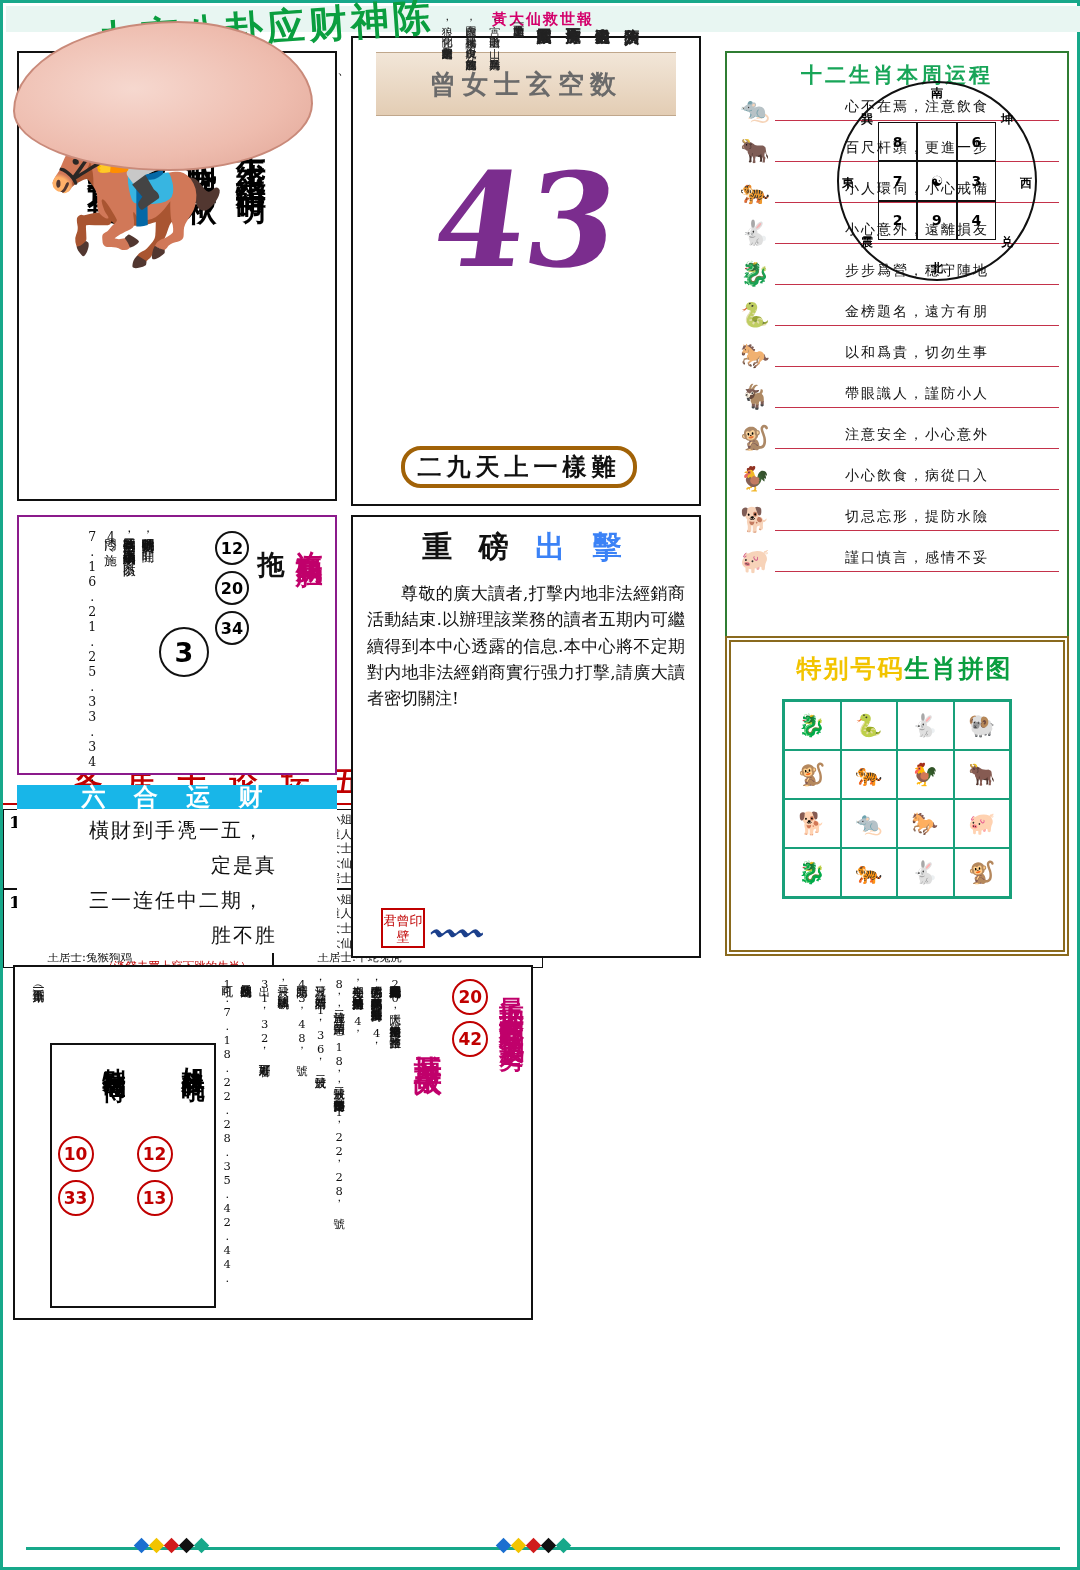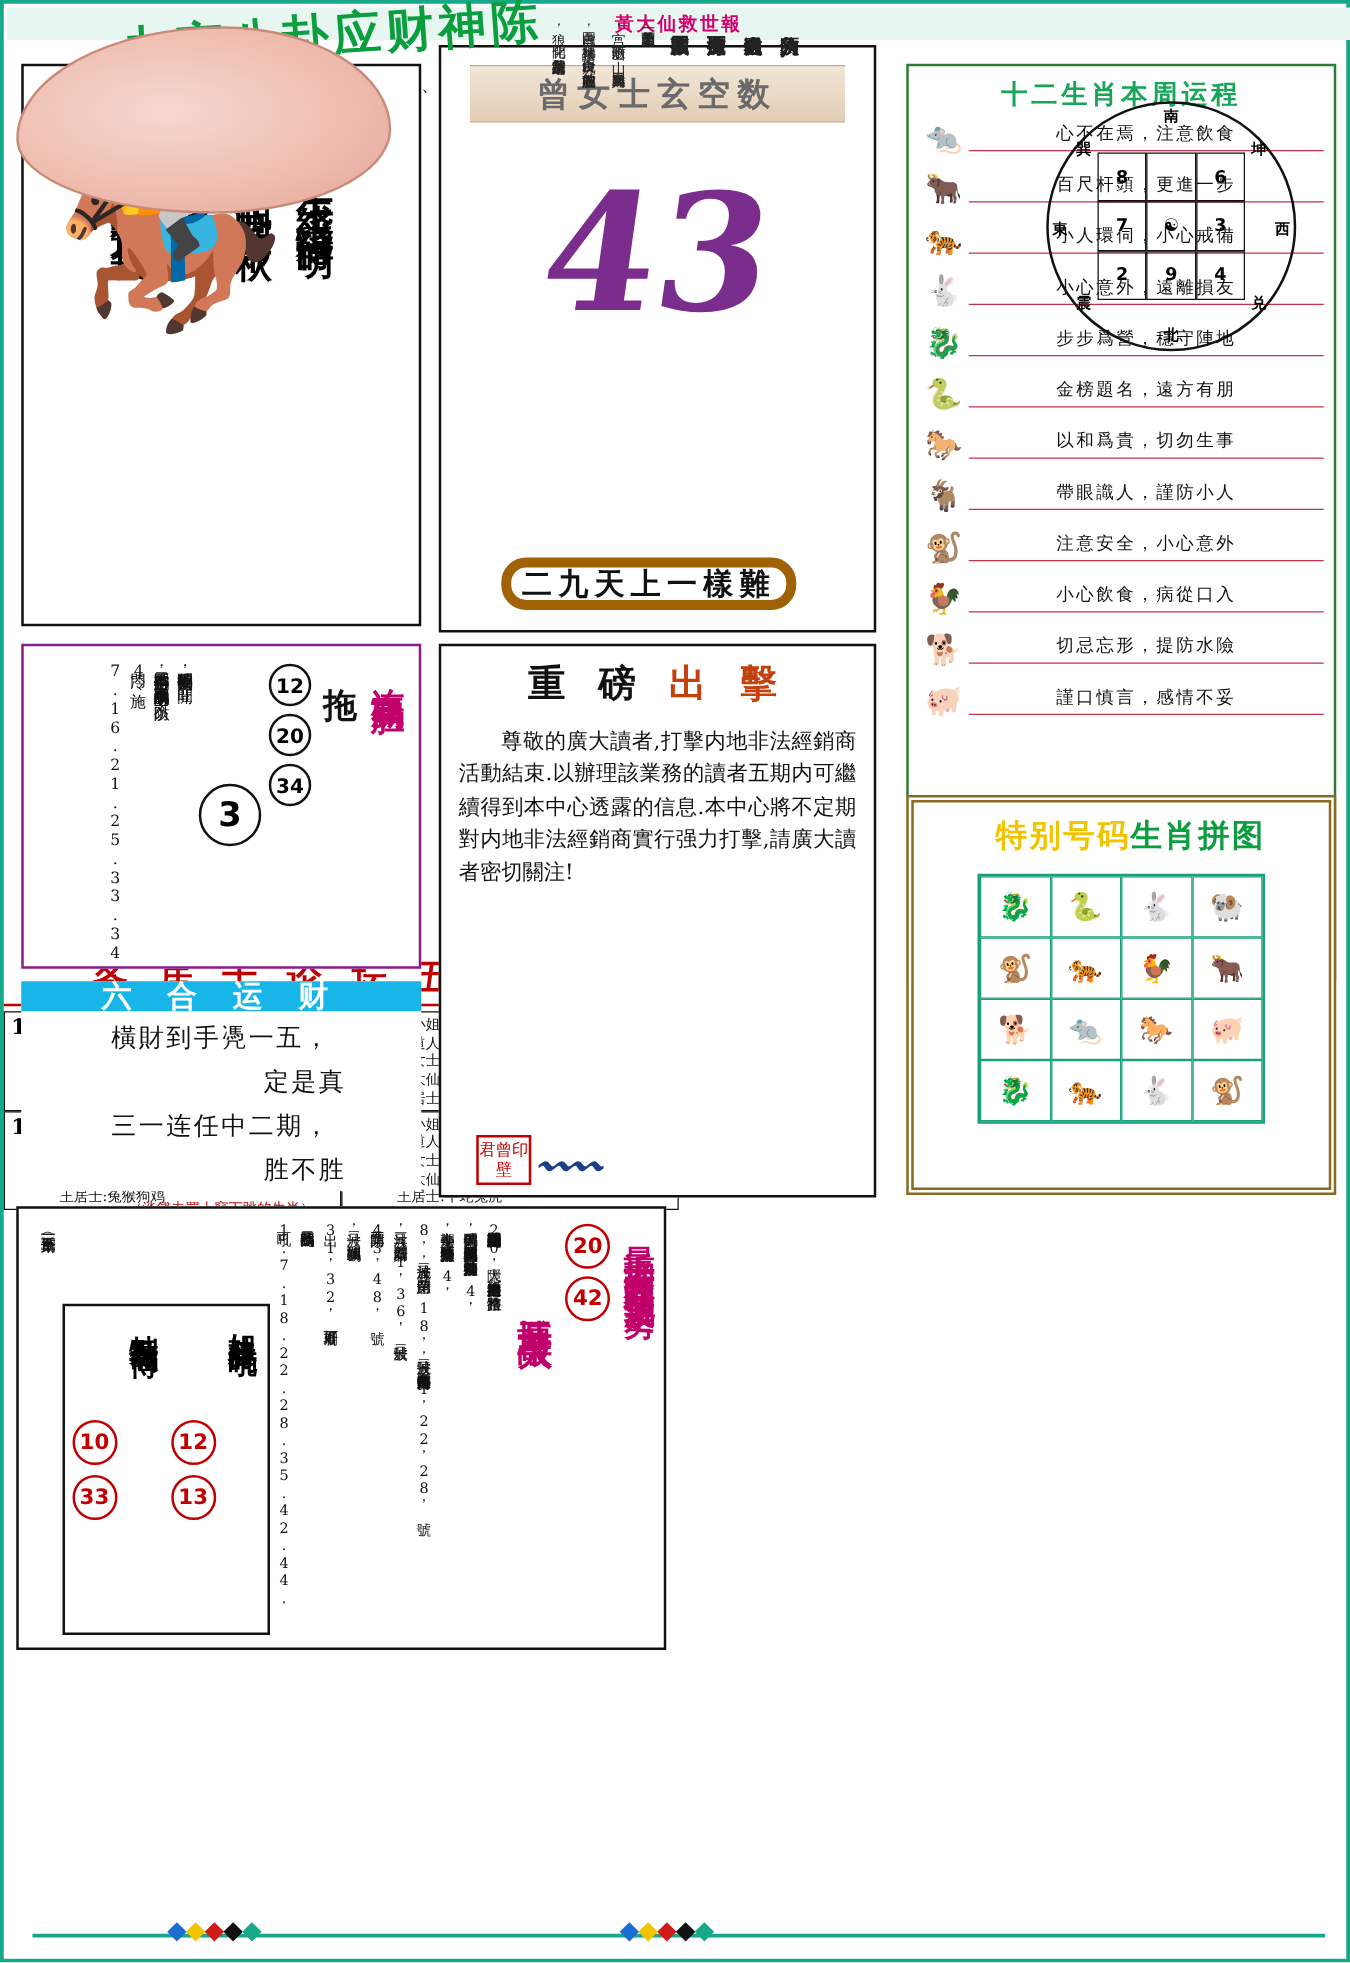--- a/index.html
+++ b/index.html
@@ -42,38 +42,38 @@
   }
   #poem .cols .col {
     writing-mode:vertical-rl; text-orientation:upright;
     font-size:30px; line-height:1.45; font-weight:bold;
     letter-spacing:8px; color:#000;
     font-family:"DejaVu Serif", serif;
   }
   
   #xuankong { left:348px; top:33px; width:350px; height:470px; }
   #xuankong .banner {
-    margin:14px auto 0; width:300px; height:46px;
+    margin:14px auto 0; width:300px; height:64px;
     background:linear-gradient(180deg,#f2e6d8,#e3cdb4);
     display:flex; align-items:center; justify-content:center;
     border-top:1px solid #c0a78c; border-bottom:1px solid #c0a78c;
   }
   #xuankong .banner span {
     font-size:26px; font-weight:bold; color:#6a6a6a; letter-spacing:6px;
     font-family:"DejaVu Serif", serif;
   }
   #xuankong .glyph {
     text-align:center; margin-top:40px;
     font-size:130px; color:#7b2d8e; font-weight:bold;
     font-family:"DejaVu Serif", serif; line-height:1;
     transform:skewX(-8deg);
   }
   #xuankong .phrase {
     position:absolute; left:48px; bottom:16px; width:236px; height:42px;
-    border:8px solid #a16207; border-radius:20px;
+    border:4px solid #a16207; border-radius:20px;
     display:flex; align-items:center; justify-content:center;
   }
   #xuankong .phrase span {
     font-size:24px; font-weight:bold; color:#111; letter-spacing:5px;
     font-family:"DejaVu Serif", serif;
   }
   
   #zodiac { left:722px; top:48px; width:344px; height:734px; border:2px solid #2f7d32; }
   #zodiac .t {
     text-align:center; margin-top:8px; font-size:21px; font-weight:bold;
@@ -133,21 +133,21 @@
   #liuhe .note {
     text-align:center; font-size:11.5px; color:#c00000; margin-top:10px;
     font-family:"DejaVu Serif", serif;
   }
   
   #notice { left:348px; top:512px; width:350px; height:443px; }
   #notice .t {
     text-align:center; margin-top:10px; font-size:30px; font-weight:bold;
     letter-spacing:8px; font-family:"DejaVu Serif", serif;
   }
-  #notice .t .a { color:#111; } #notice .t .b { color:#c2410c; }
+  #notice .t .a { color:#111; } #notice .t .b { color:#3b82f6; }
   #notice .body {
     margin:12px 14px 0; font-size:17px; line-height:1.55; color:#111;
     text-align:justify; text-indent:2em; font-family:"DejaVu Serif", serif;
   }
   #notice .seal {
     position:absolute; left:28px; bottom:8px; display:flex; align-items:flex-end; gap:4px;
   }
   #notice .seal .stamp {
     width:44px; height:40px; border:2px solid #c00000; color:#c00000;
     font-size:13px; line-height:1.25; text-align:center; padding-top:3px;

